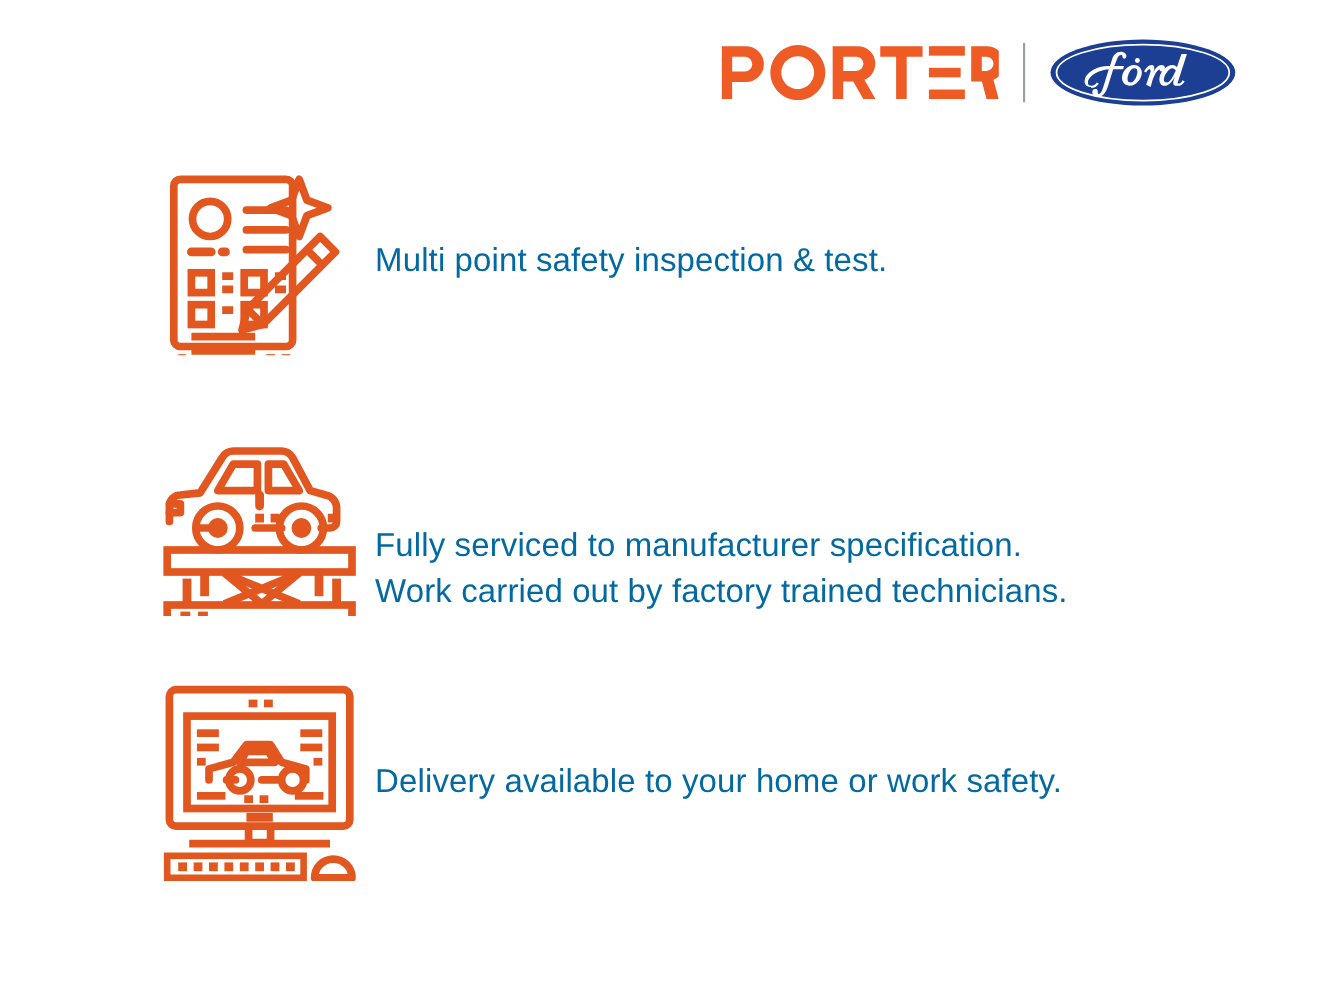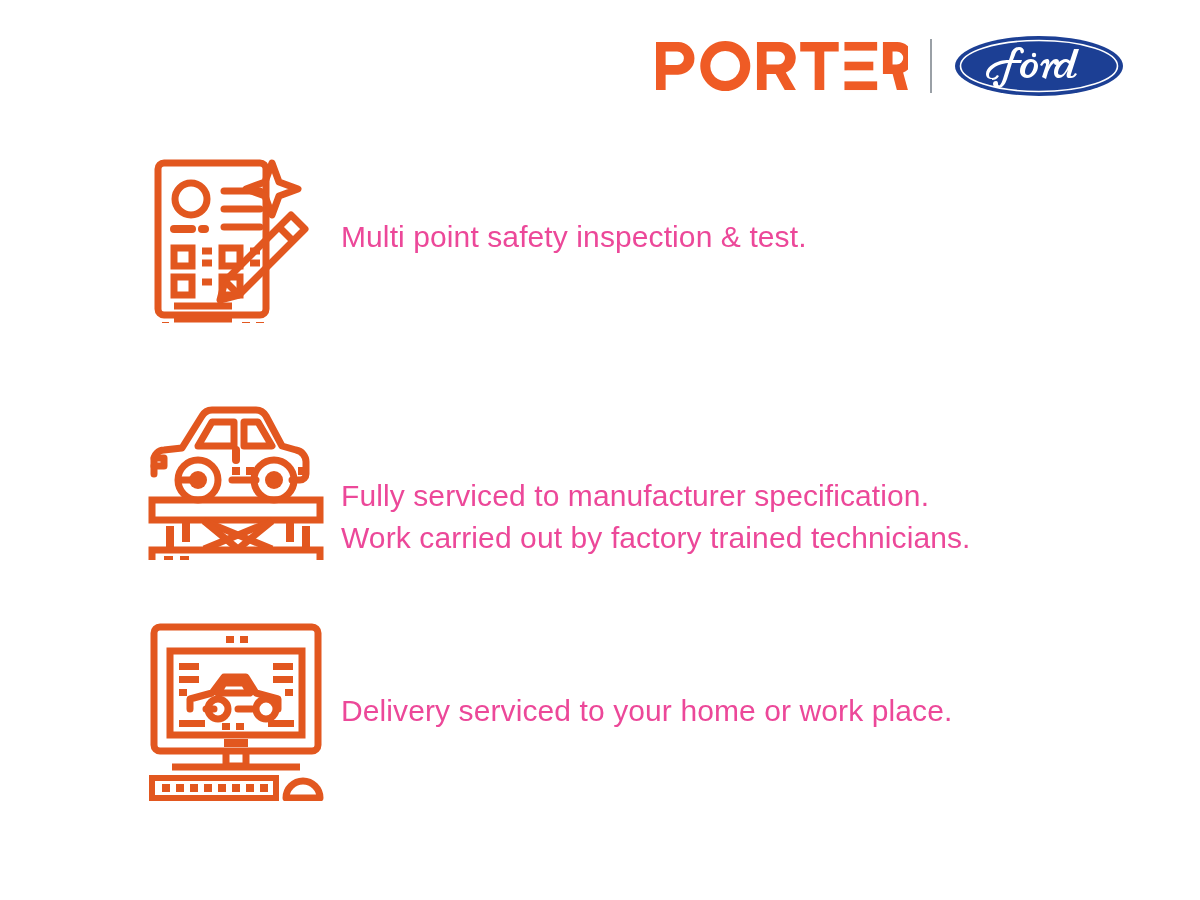--- a/index.html
+++ b/index.html
@@ -64,21 +64,21 @@
     align-items: center;
     justify-content: flex-start;
   }
   .feature-icon svg { display: block; }
 
   .feature-text {
     flex: 1 1 auto;
     padding-left: 9px;
     font-size: 30px;
     line-height: 1.42;
-    color: #ec4899;
+    color: #0369a1;
     font-weight: 400;
     letter-spacing: 0.1px;
     white-space: pre-line;
   }
 
   
   .row-1 .feature-icon { align-items: flex-start; }
   .row-2 { margin-bottom: 62px; align-items: flex-end; }
 </style>
 </head>
@@ -278,16 +278,16 @@
           <rect x="58" y="163" width="8" height="8"></rect>
           <rect x="72" y="163" width="8" height="8"></rect>
           <rect x="86" y="163" width="8" height="8"></rect>
           <rect x="100" y="163" width="8" height="8"></rect>
           <rect x="114" y="163" width="8" height="8"></rect>
         </g>
 
         <path d="M140 177 a17 17 0 0 1 34 0 z" fill="none" stroke="#E2571F" stroke-width="7" stroke-linejoin="round"></path>
       </svg>
     </div>
-    <div class="feature-text">Delivery serviced to your home or work place.</div>
+    <div class="feature-text">Delivery available to your home or work safety.</div>
   </div>
 
 </div>
 
 </body></html>

